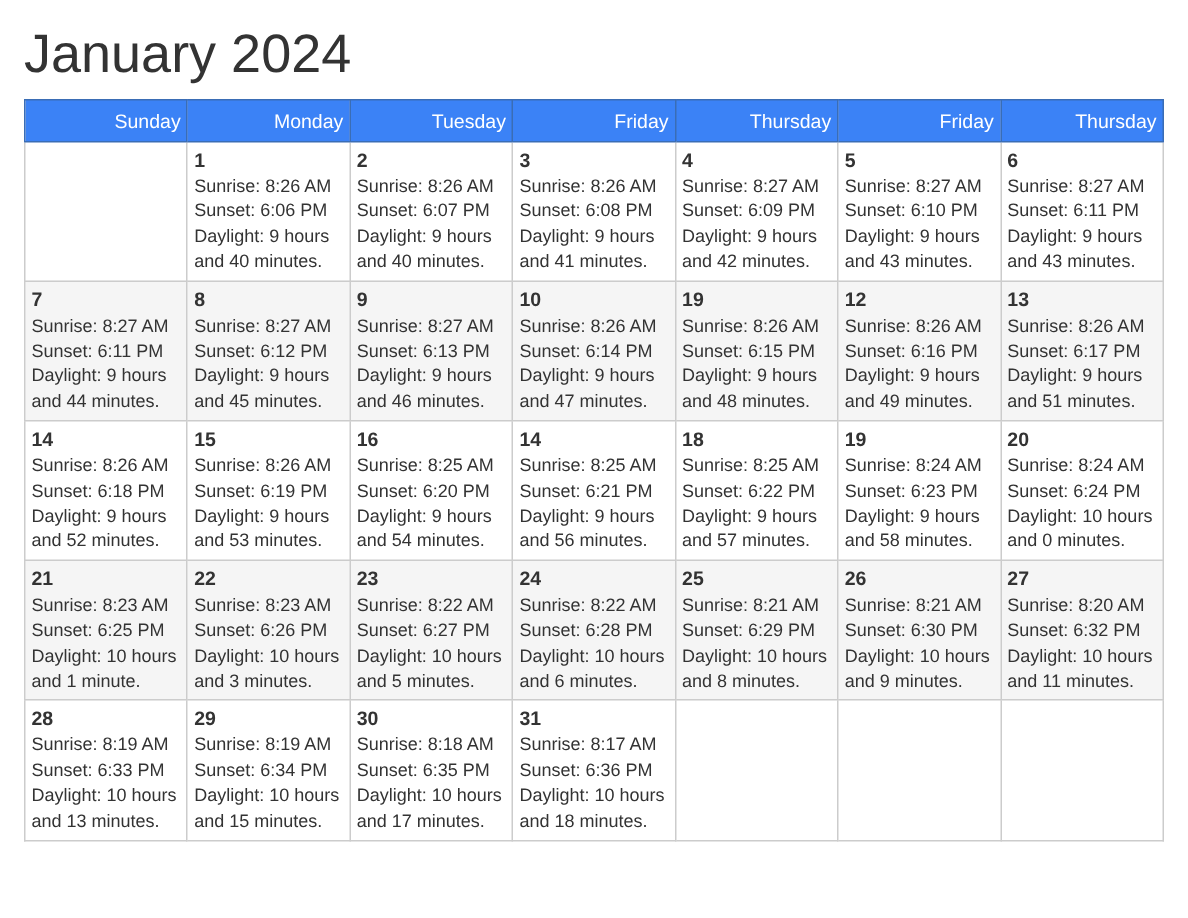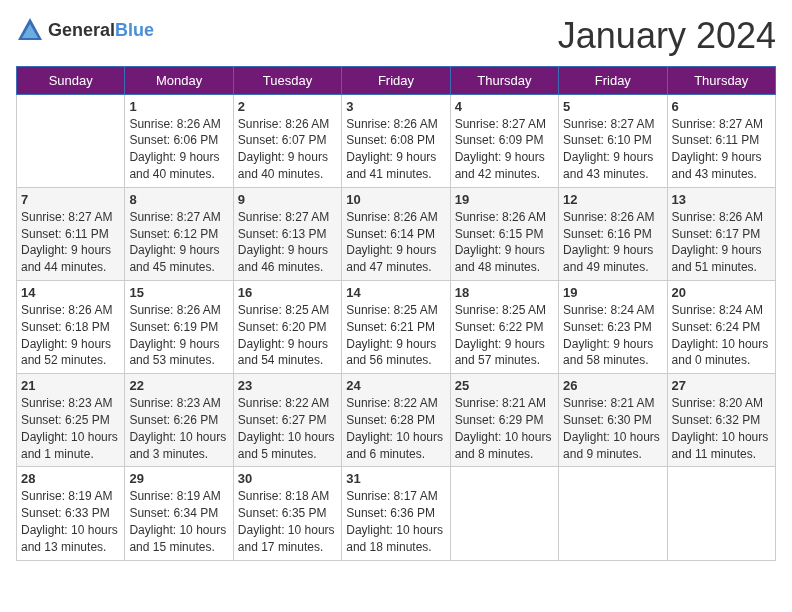--- a/index.html
+++ b/index.html
@@ -47,24 +47,24 @@
     .location-subtitle {
       font-size: 15px;
       color: #555;
     }
     table {
       width: 100%;
       border-collapse: collapse;
       font-size: 11px;
     }
     thead tr th {
-      background-color: #701a75;
+      background-color: #3b82f6;
       color: #fff;
       padding: 6px 4px;
-      text-align: center;
+      text-align: right;
       font-size: 13px;
       font-weight: normal;
       border: 1px solid #3a6db5;
     }
     tbody tr td {
       vertical-align: top;
       border: 1px solid #ccc;
       padding: 4px 4px;
       width: 14.28%;
       height: 85px;
@@ -86,29 +86,20 @@
       line-height: 1.4;
     }
     .empty-cell {
       background: #fff !important;
     }
   </style>
 </head>
 <body>
 
 <div class="header-area">
-  <div class="logo">
-    <svg class="logo-icon" viewBox="0 0 28 28" xmlns="http://www.w3.org/2000/svg">
-      <polygon points="14,2 26,24 2,24" fill="#3a6db5"></polygon>
-      <polygon points="14,8 22,22 6,22" fill="#6aaee0"></polygon>
-    </svg>
-    <div>
-      <span class="logo-text-general">General</span><span class="logo-text-blue">Blue</span>
-    </div>
-  </div>
   <div class="title-area">
     <div class="month-title">January 2024</div>
   </div>
 </div>
 
 <table>
   <thead>
     <tr>
     <th>Sunday</th>
         <th>Monday</th>

